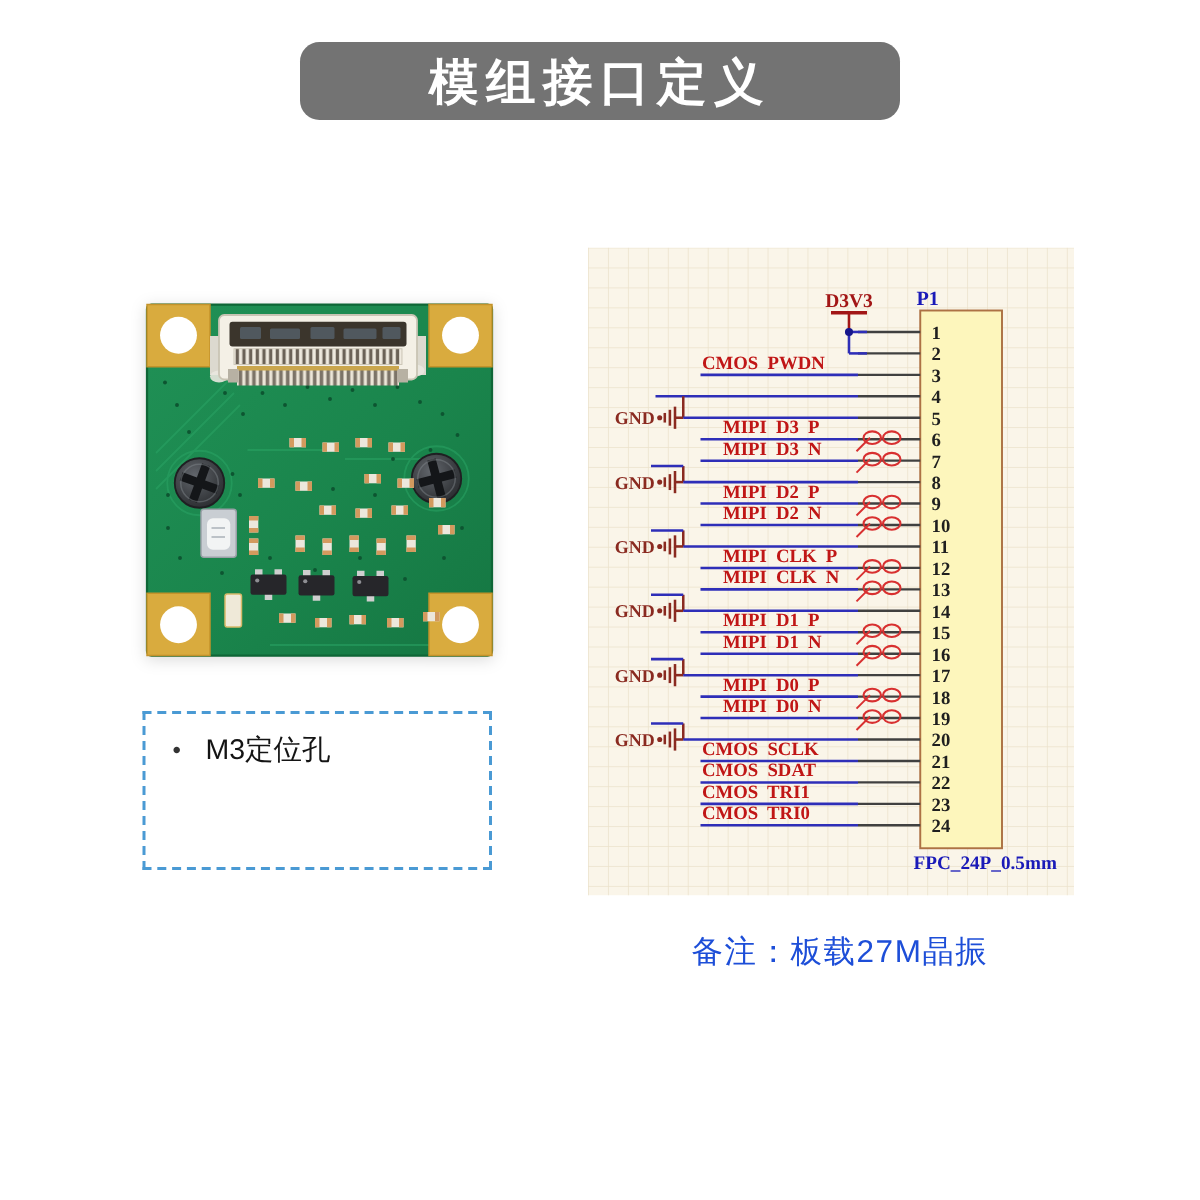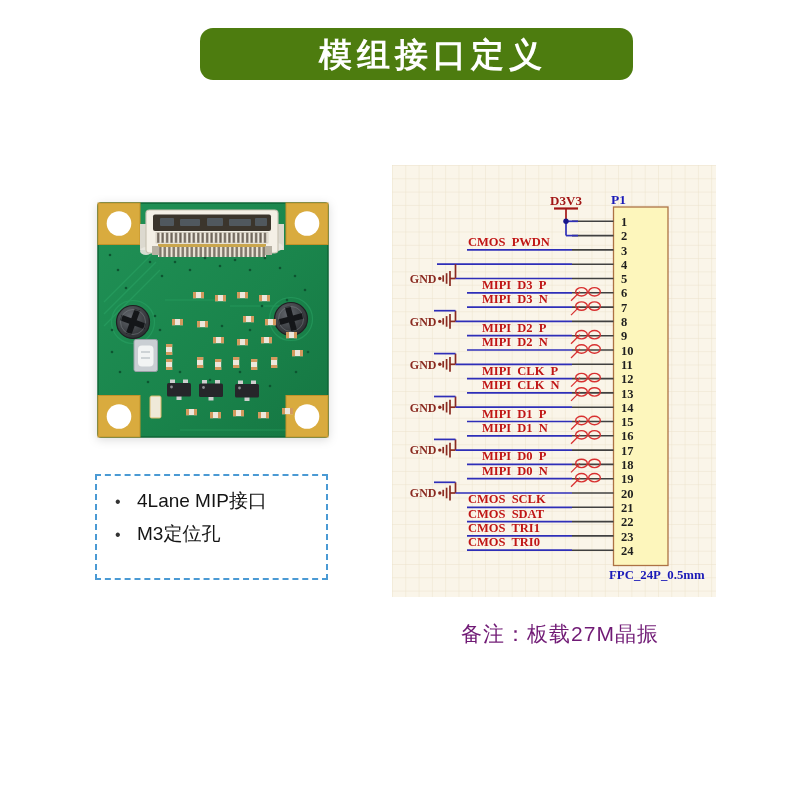--- a/index.html
+++ b/index.html
@@ -1,33 +1,33 @@
 <!DOCTYPE html>
 <html><head>
 <meta charset="utf-8">
 <style>
   html,body{margin:0;padding:0;background:#fff;}
   #canvas{position:relative;width:800px;height:800px;background:#ffffff;overflow:hidden;
           font-family:"Liberation Sans","DejaVu Sans",sans-serif;}
   
-  .title{position:absolute;left:200px;top:28px;width:400px;height:52px;background:#4d7c0f;
+  .title{position:absolute;left:200px;top:28px;width:400px;height:52px;background:#737373;
          border-radius:13px;color:#ffffff;font-size:33px;font-weight:bold;letter-spacing:5px;
-         text-align:center;line-height:53px;padding-left:33px;}
+         text-align:center;line-height:53px;}
   
   #pcb-svg{position:absolute;left:90px;top:196px;filter:drop-shadow(0 2px 5px rgba(0,0,0,.14));}
   
   .features{position:absolute;left:95px;top:474px;width:233px;height:106px;
             border:2px dashed #4a9ad4;box-sizing:border-box;padding:8px 0 0 18px;}
   .feature-row{height:33px;line-height:33px;font-size:19px;color:#141414;white-space:nowrap;}
   .feature-row .bullet{display:inline-block;width:22px;color:#333;font-size:16px;vertical-align:middle;}
   
   #schematic-svg{position:absolute;left:392px;top:165px;}
   
   .note{position:absolute;left:380px;top:620px;width:360px;text-align:center;
-        font-size:21px;color:#701a75;letter-spacing:1px;}
+        font-size:21px;color:#1d4ed8;letter-spacing:1px;}
 </style>
 </head>
 <body>
 
 <div id="canvas">
 
   <div class="title">模组接口定义</div>
 
   <svg id="pcb-svg" width="245" height="248" viewBox="90 196 245 248">
     <defs>
@@ -304,21 +304,20 @@
             <rect x="271" y="357" width="6.2" height="11" fill="#ece7dc"></rect>
             <rect x="271" y="357" width="6.2" height="3" fill="#d39a5e"></rect>
             <rect x="271" y="365" width="6.2" height="3" fill="#d39a5e"></rect>
           </g>
         </g>
       <rect x="150" y="396" width="11" height="22" rx="1.5" fill="#efe9d8" stroke="#d8b96a"></rect>
     </g>
   </svg>
 
   <div class="features" id="features-box">
-      <div class="feature-row"><span class="bullet">•</span><span>4Lane MIP接口</span></div>
       <div class="feature-row"><span class="bullet">•</span><span>M3定位孔</span></div>
     </div>
 
   <svg id="schematic-svg" width="324" height="432" viewBox="392 165 324 432">
     <defs>
       <pattern id="grid" x="392" y="165" width="13.3" height="13.3" patternUnits="userSpaceOnUse">
         <path d="M13.3,0 H0 V13.3" fill="none" stroke="#ece2cb" stroke-width="1"></path>
       </pattern>
     </defs>
     <rect x="392" y="165" width="324" height="432" fill="#faf5e9"></rect>

